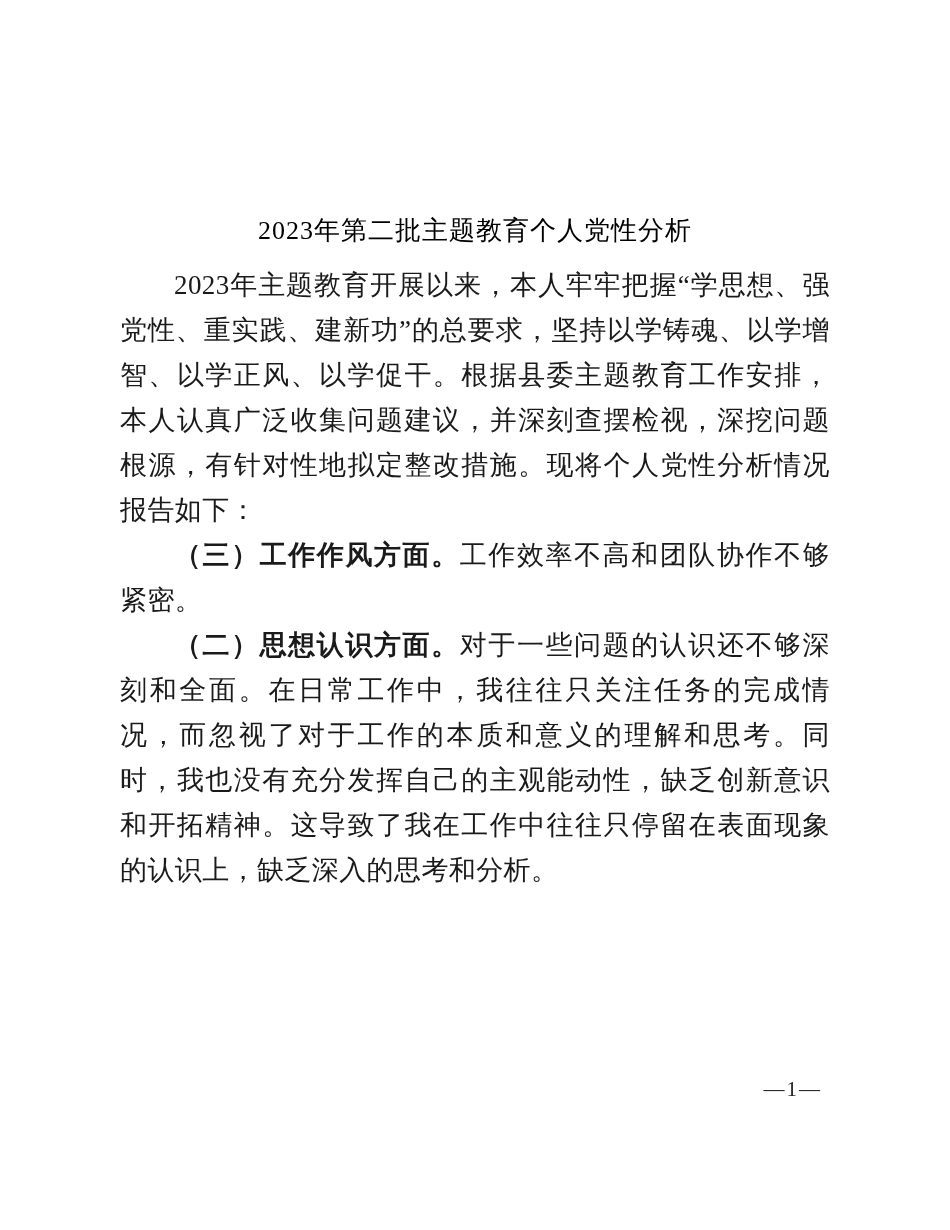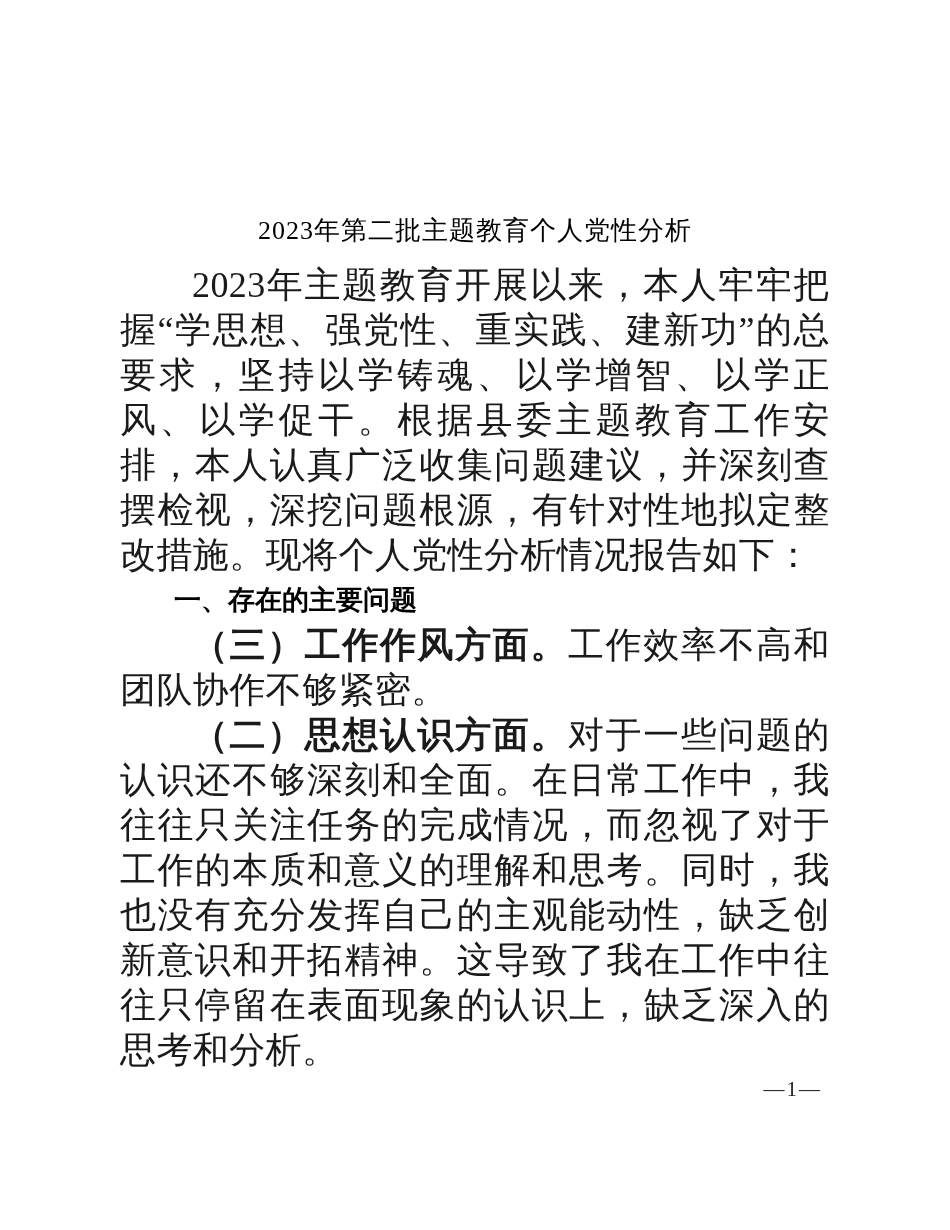--- a/index.html
+++ b/index.html
@@ -28,21 +28,21 @@
     font-family: "Liberation Serif", "DejaVu Serif", serif;
     font-weight: normal;
     font-size: 26px;
     line-height: 45px;
     text-align: center;
     letter-spacing: 1px;
   }
   .para {
     margin: 0;
     font-family: "Liberation Serif", "DejaVu Serif", serif;
-    font-size: 36px;
+    font-size: 27px;
     line-height: 45px;
     letter-spacing: 0.4px;
     text-align: justify;
     text-indent: 2em;
     color: #1a1a1a;
   }
   .section-heading {
     margin: 0;
     font-family: "Liberation Sans", "DejaVu Sans", sans-serif;
     font-weight: bold;
@@ -68,21 +68,20 @@
 </head>
 <body>
 
 <div class="page">
   <div class="content">
 
     <h1 class="doc-title">2023年第二批主题教育个人党性分析</h1>
 
     <p class="para">2023年主题教育开展以来，本人牢牢把握“学思想、强党性、重实践、建新功”的总要求，坚持以学铸魂、以学增智、以学正风、以学促干。根据县委主题教育工作安排，本人认真广泛收集问题建议，并深刻查摆检视，深挖问题根源，有针对性地拟定整改措施。现将个人党性分析情况报告如下：</p>
 
-    <h2 class="section-heading">一、存在的主要问题</h2>
 
 
     <p class="para"><span class="lead">（三）工作作风方面。</span><span>工作效率不高和团队协作不够紧密。</span></p>
 
     <p class="para"><span class="lead">（二）思想认识方面。</span><span>对于一些问题的认识还不够深刻和全面。在日常工作中，我往往只关注任务的完成情况，而忽视了对于工作的本质和意义的理解和思考。同时，我也没有充分发挥自己的主观能动性，缺乏创新意识和开拓精神。这导致了我在工作中往往只停留在表面现象的认识上，缺乏深入的思考和分析。</span></p>
 
   </div>
 
   <div class="page-number">—1—</div>
 </div>

